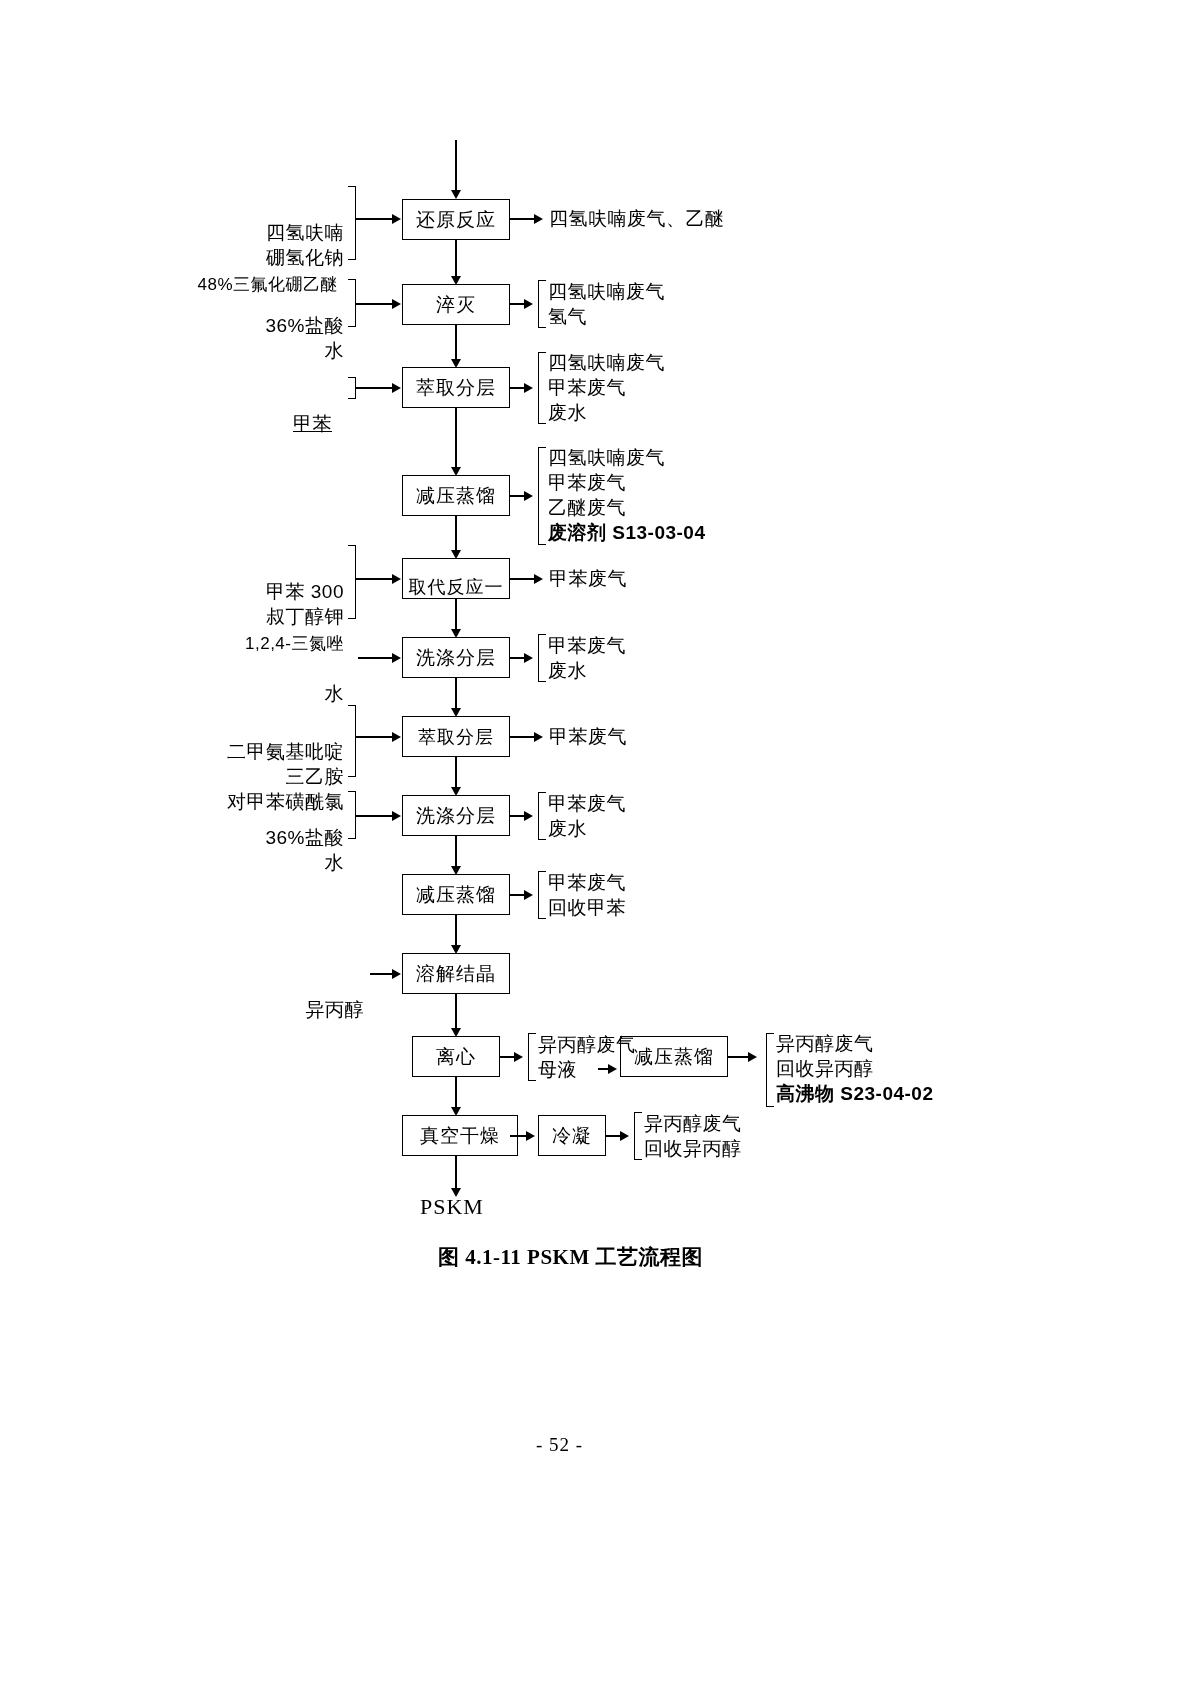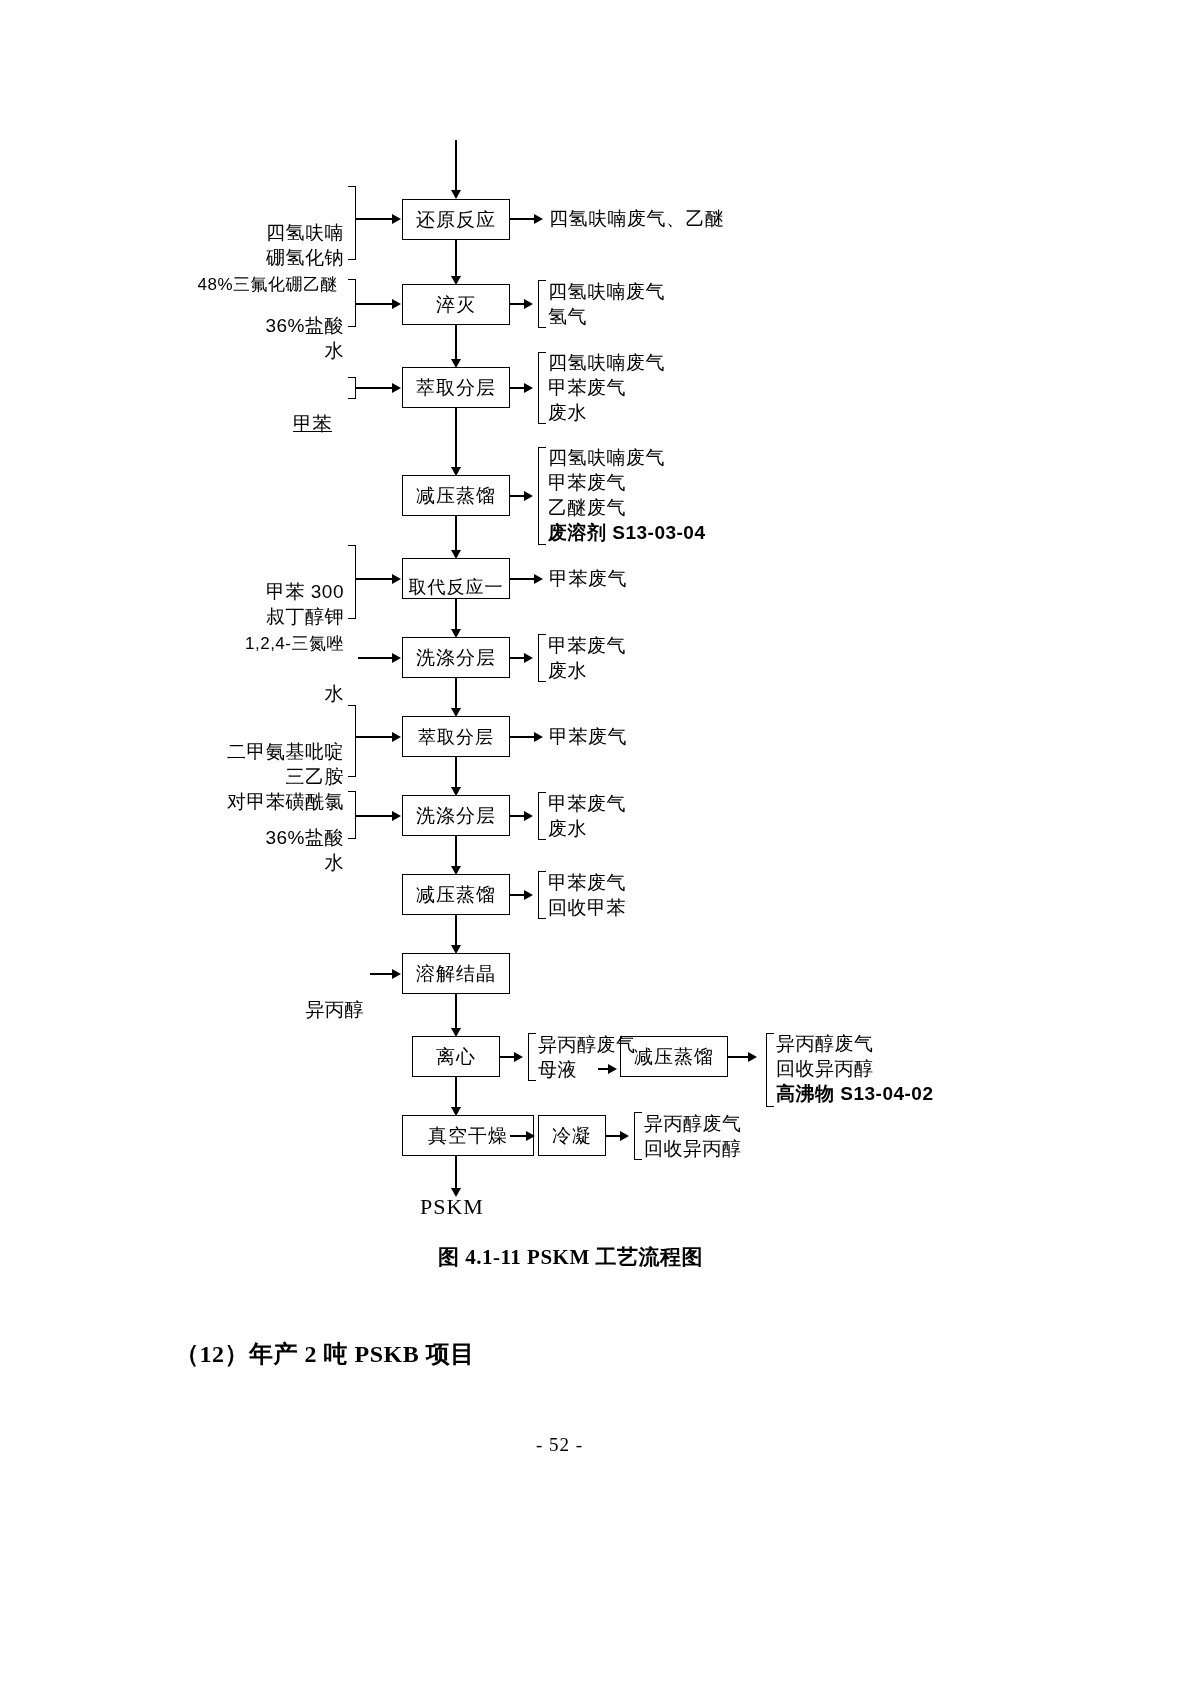--- a/index.html
+++ b/index.html
@@ -192,21 +192,21 @@
   </div>
   <div class="node" style="left:402px; top:874px; width:108px; height:41px;">
     <span>减压蒸馏</span>
   </div>
   <div class="node" style="left:402px; top:953px; width:108px; height:41px;">
     <span>溶解结晶</span>
   </div>
   <div class="node" style="left:412px; top:1036px; width:88px; height:41px;">
     <span>离心</span>
   </div>
-  <div class="node" style="left:402px; top:1115px; width:132px; height:41px;">
+  <div class="node" style="left:402px; top:1115px; width:116px; height:41px;">
     <span>真空干燥</span>
   </div>
   <div class="node" style="left:620px; top:1036px; width:108px; height:41px;">
     <span>减压蒸馏</span>
   </div>
   <div class="node" style="left:538px; top:1115px; width:68px; height:41px;">
     <span>冷凝</span>
   </div>
 
   <div class="lbl right" style="left:200px; top:184px; width:144px;">四氢呋喃</div>
@@ -314,30 +314,29 @@
 
   <div class="hline" style="left:600px; top:1068px; width:4px;"></div>
   <div class="hline" style="left:598px; top:1068px; width:12px;"></div>
   <div class="arrow-right" style="left:608px; top:1064px;"></div>
 
   <div class="hline" style="left:728px; top:1056px; width:22px;"></div>
   <div class="arrow-right" style="left:748px; top:1052px;"></div>
   <div class="bracket-left" style="left:766px; top:1033px; height:74px;"></div>
   <div class="lbl" style="left:776px; top:1031px;">异丙醇废气</div>
   <div class="lbl" style="left:776px; top:1056px;">回收异丙醇</div>
-  <div class="lbl bold" style="left:776px; top:1081px;">高沸物 S13-04-02</div>
+  <div class="lbl bold" style="left:776px; top:1081px;">高沸物 S23-04-02</div>
 
   <div class="hline" style="left:510px; top:1135px; width:18px;"></div>
   <div class="arrow-right" style="left:526px; top:1131px;"></div>
 
   <div class="hline" style="left:606px; top:1135px; width:16px;"></div>
   <div class="arrow-right" style="left:620px; top:1131px;"></div>
   <div class="bracket-left" style="left:634px; top:1112px; height:48px;"></div>
   <div class="lbl" style="left:644px; top:1111px;">异丙醇废气</div>
   <div class="lbl" style="left:644px; top:1136px;">回收异丙醇</div>
 
   <div class="product" style="left:420px; top:1194px;">PSKM</div>
 
   <div class="caption" style="left:438px; top:1243px;">图 4.1-11 PSKM 工艺流程图</div>
-  <div class="section-heading" style="left:175px; top:1338px;">（12）年产 2 吨 PSKB 项目</div>
   <div class="pagenum" style="left:536px; top:1434px;">- 52 -</div>
 
 </div>
 
 </body></html>

